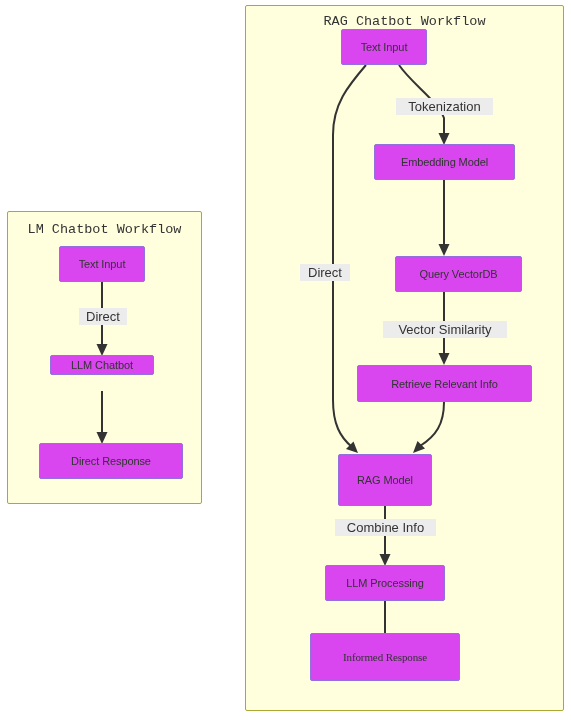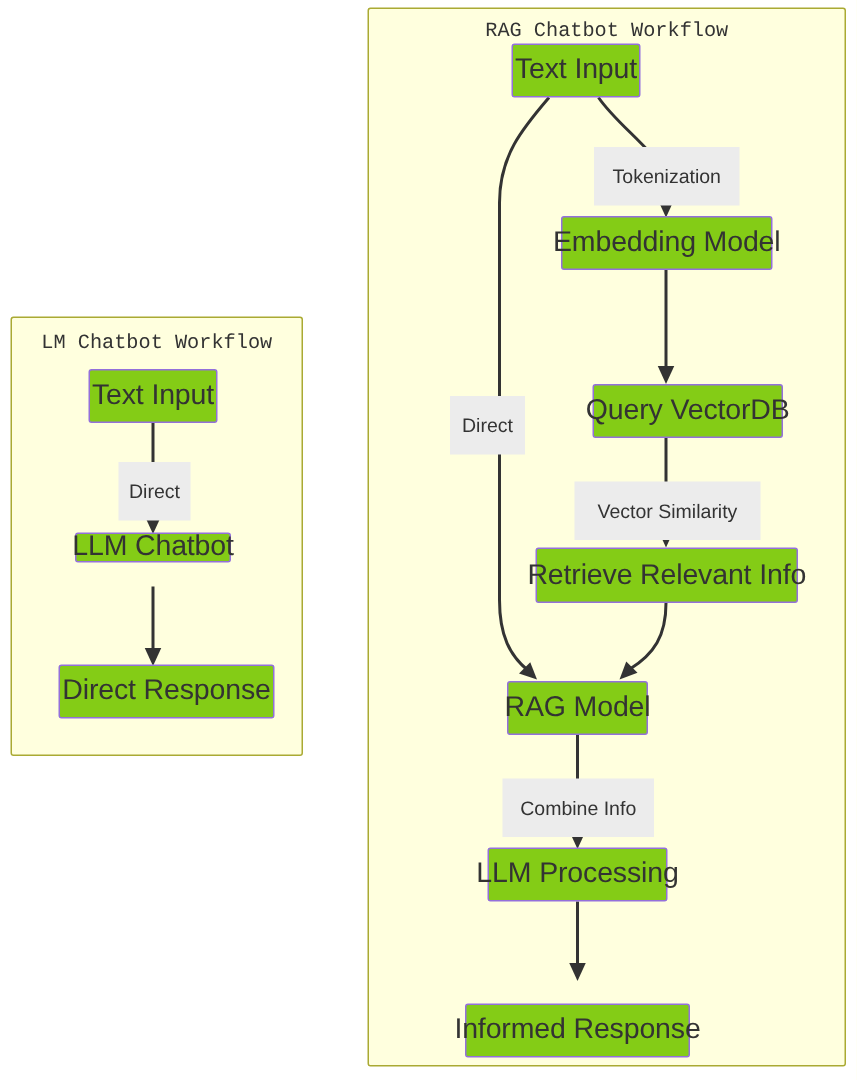--- a/index.html
+++ b/index.html
@@ -47,39 +47,39 @@
     font-size: 13.5px;
     color: #333333;
     white-space: nowrap;
     font-family: Liberation Mono, monospace;
   }
   #subgraph-lm .subgraph-title { top: 10px; }
   #subgraph-rag .subgraph-title { top: 8px; }
 
   .node {
     position: absolute;
-    background: #84cc16;
+    background: #d946ef;
     border: 1.1px solid #9370db;
     border-radius: 2px;
     box-sizing: border-box;
     display: flex;
     align-items: center;
     justify-content: center;
-    font-size: 19px;
+    font-size: 11px;
     color: #333333;
     white-space: nowrap;
     letter-spacing: -0.1px;
   }
   .edge-label {
     position: absolute;
     background: #ececec;
     color: #333333;
     font-size: 13px;
     white-space: nowrap;
-    padding: 11px 1px;
+    padding: 0 1px;
     line-height: 16px;
     height: 17px;
     display: flex;
     align-items: center;
     justify-content: center;
   }
   svg.edges {
     position: absolute;
     left: 0; top: 0;
     width: 571px;
@@ -149,25 +149,25 @@
   </svg>
 
   <div class="node" id="rag-text-input" style="left:341px; top:29px; width:86px; height:36px;">Text Input</div>
 
   <div class="node" id="rag-embedding-model" style="left:374px; top:144px; width:141px; height:36px;">Embedding Model</div>
 
   <div class="node" id="rag-query-vectordb" style="left:381px; top:256px; width:127px; height:36px;margin-left:14px;">Query VectorDB</div>
 
   <div class="node" id="rag-retrieve-relevant-info" style="left:357px; top:365px; width:175px; height:37px;">Retrieve Relevant Info</div>
 
-  <div class="node" id="rag-rag-model" style="left:338px; top:454px; width:94px; height:36px;">RAG Model</div>
+  <div class="node" id="rag-rag-model" style="left:338px; top:454px; width:94px; height:52px;">RAG Model</div>
 
   <div class="node" id="rag-llm-processing" style="left:325px; top:565px; width:120px; height:36px;">LLM Processing</div>
 
-  <div class="node" id="rag-informed-response" style="left:310px; top:669px; width:150px; height:36px;">Informed Response</div>
+  <div class="node" id="rag-informed-response" style="left:310px; top:633px; width:150px; height:48px;font-family:Liberation Serif, serif;">Informed Response</div>
 
   <div class="edge-label" style="left:396px; top:98px; width:95px;">Tokenization</div>
 
   <div class="edge-label" style="left:300px; top:264px; width:48px;">Direct</div>
 
 
   <div class="edge-label" style="left:383px; top:321px; width:122px;">Vector Similarity</div>
 
   <div class="edge-label" style="left:335px; top:519px; width:99px;">Combine Info</div>
 

